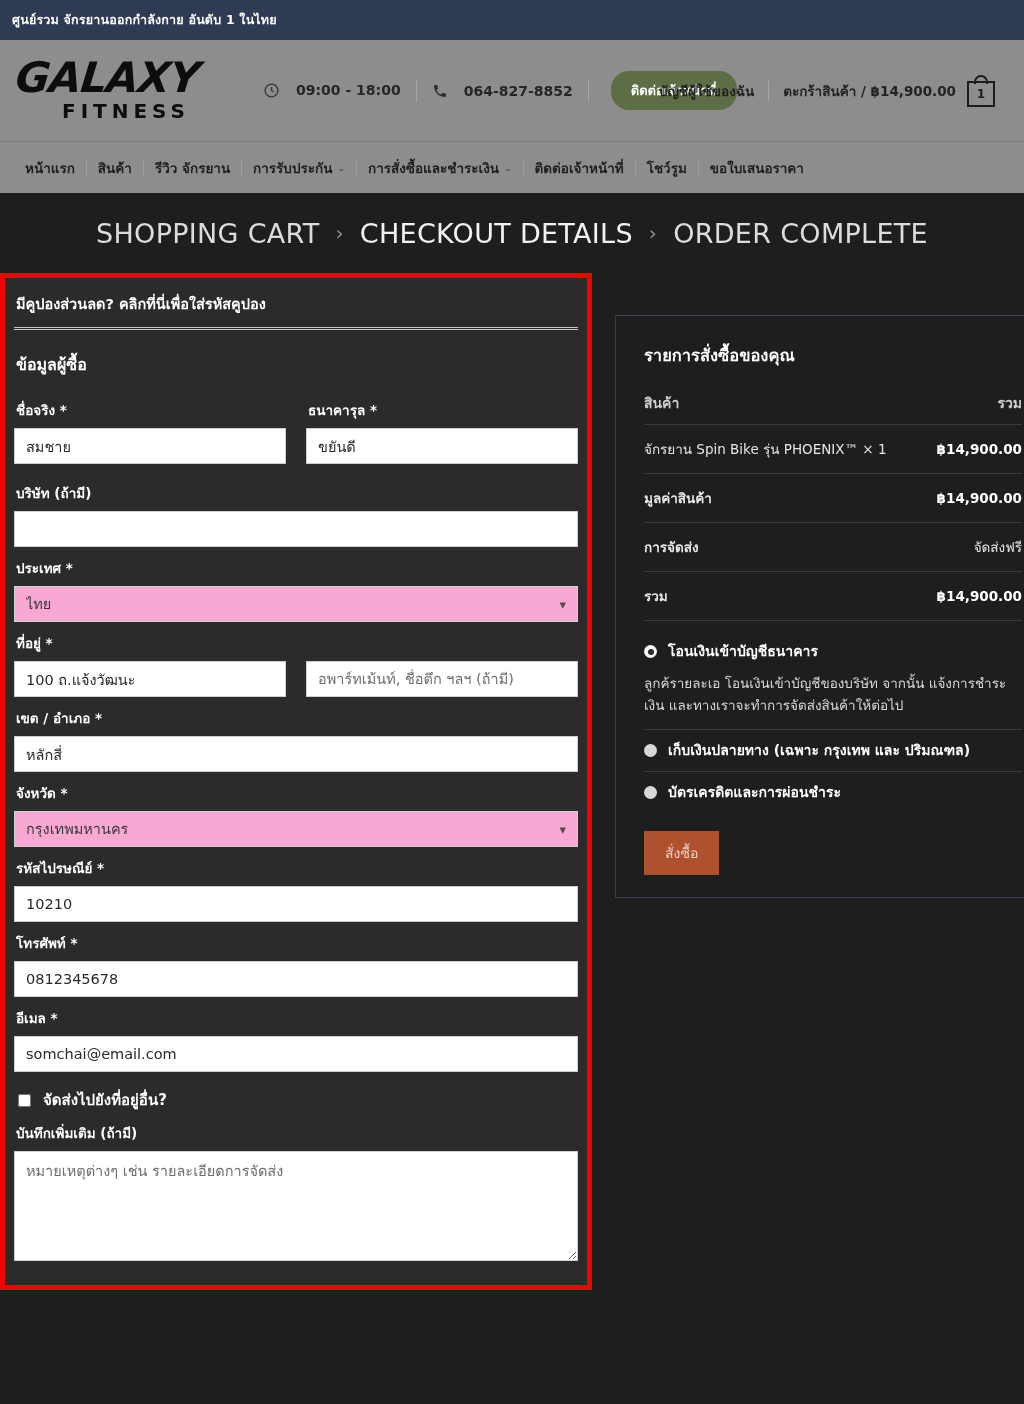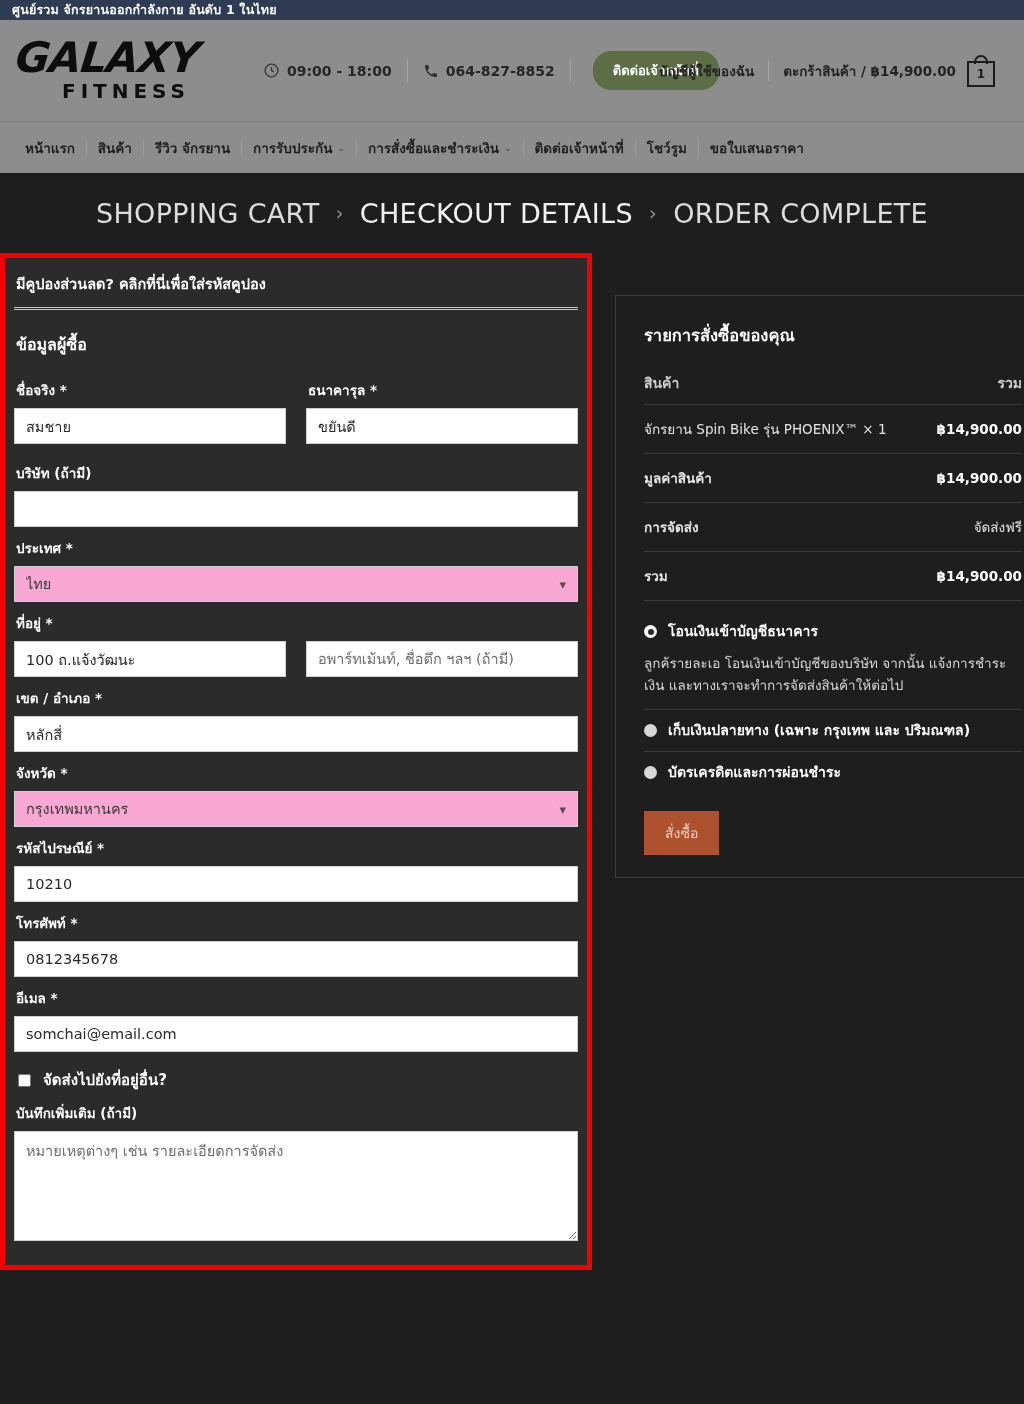--- a/index.html
+++ b/index.html
@@ -7,21 +7,21 @@
   html, body {
     margin: 0; padding: 0;
     width: 1024px; height: 1404px;
     background: #1e1e1e;
     font-family: "DejaVu Sans", "Liberation Sans", sans-serif;
     overflow: hidden;
   }
 
   
   .topbar {
-    height: 20px;
+    height: 40px;
     background: #2f3b52;
     color: #ffffff;
     display: flex;
     align-items: center;
     padding: 0 12px;
     font-size: 12.5px;
     font-weight: bold;
     letter-spacing: .2px;
   }
 
@@ -58,21 +58,21 @@
   .hdr-info {
     display: flex;
     align-items: center;
     gap: 0;
     margin-left: 22px;
     font-size: 14px;
     font-weight: bold;
     color: #262626;
   }
   .hdr-info .chip {
-    display: flex; align-items: center; gap: 7px;
+    display: flex; align-items: flex-start; gap: 16px;
     padding: 0 15px;
   }
   .hdr-info .divider {
     width: 1px; height: 22px; background: #a6a6a6;
   }
   .ico { display: inline-flex; align-items: center; }
 
   .contact-btn {
     margin-left: 22px;
     background: #5d6e46;

